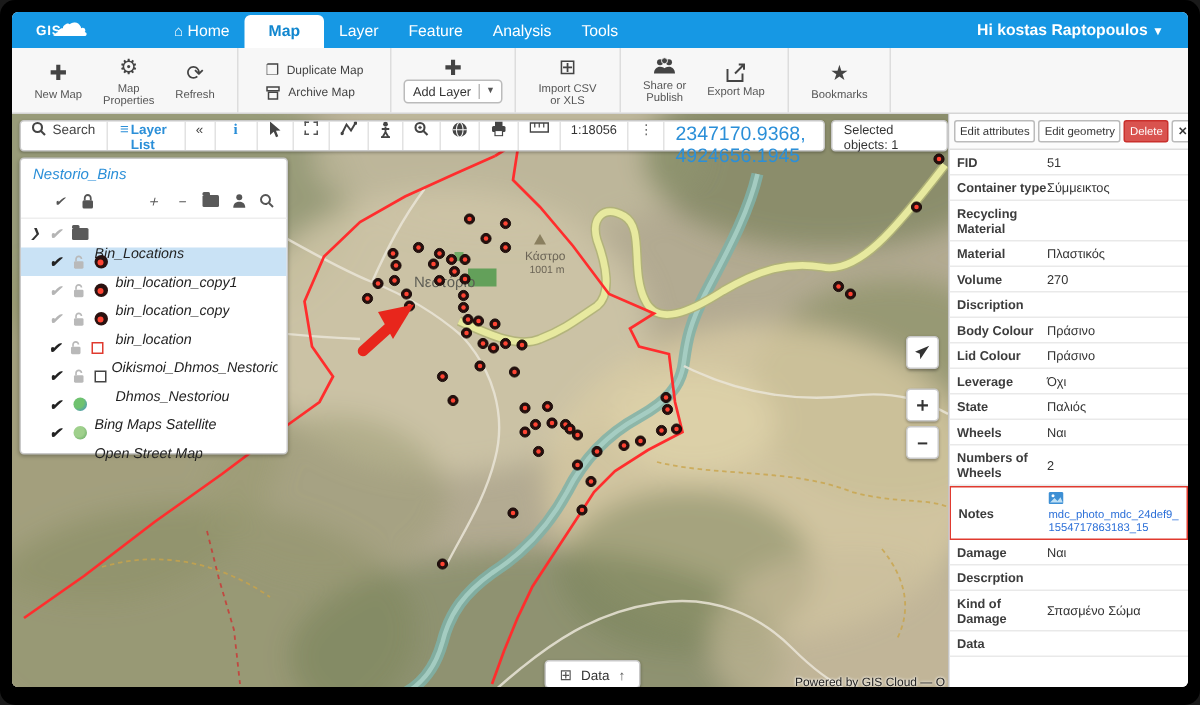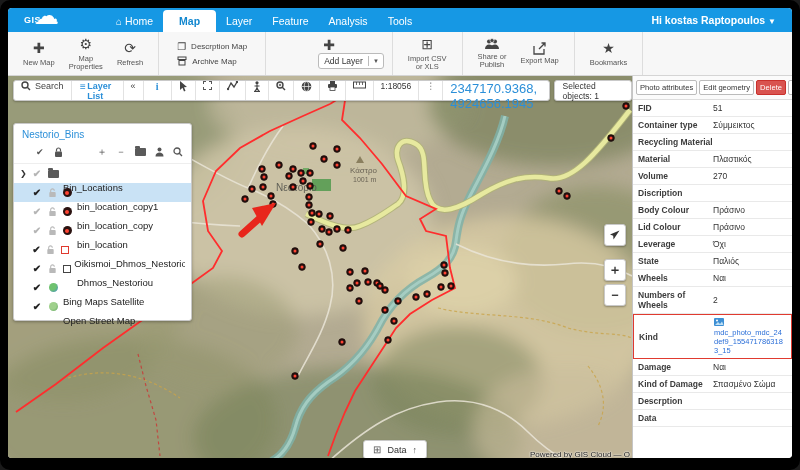--- a/index.html
+++ b/index.html
@@ -23,21 +23,21 @@
   .toolbar { height:44px; background:#f7f7f7; border-bottom:1px solid #d5d5d5; display:flex; align-items:stretch; flex-shrink:0; }
   .tgroup { display:flex; align-items:center; padding:0 8px; border-right:1px solid #ddd; }
   .tbtn { display:flex; flex-direction:column; align-items:center; justify-content:center; padding:2px 7px; cursor:pointer; color:#333; }
   .tbtn .ico { font-size:14px; line-height:15px; height:16px; color:#444; }
   .tbtn .lbl { font-size:7.5px; color:#555; text-align:center; line-height:8px; margin-top:2px; white-space:pre-line; }
   .stackgrp { display:flex; flex-direction:column; justify-content:center; gap:4px; padding:0 10px; }
   .stackitem { display:flex; align-items:center; gap:5px; font-size:8px; color:#444; cursor:pointer; }
   .stackitem .ico { font-size:10px; color:#444; }
   .addlayer { display:flex; flex-direction:column; align-items:center; justify-content:center; gap:1px; }
   .addlayer .plus { font-size:14px; color:#444; line-height:13px; }
-  .addlayer-btn { display:flex; align-items:center; border:1px solid #bbb; border-radius:3px; background:#fff; font-size:8.5px; color:#333; cursor:pointer;margin-left:44px; }
+  .addlayer-btn { display:flex; align-items:center; border:1px solid #bbb; border-radius:3px; background:#fff; font-size:8.5px; color:#333; cursor:pointer; }
   .addlayer-btn .txt { padding:2px 5px; }
   .addlayer-btn .dd { border-left:1px solid #bbb; padding:2px 4px; font-size:6px; color:#555; }
   svg.icon { display:block; }
 
   
   .maparea { position:relative; flex:1; display:flex; overflow:hidden; }
   .mapview { position:relative; width:624px; height:386px; overflow:hidden; background:#b3ab92; }
   .mapview svg.terrain { position:absolute; left:0; top:0; }
 
   
@@ -47,21 +47,21 @@
   .mb-seg:last-child { border-right:none; }
   .mb-seg.blue { color:#2b8fd8; font-weight:bold; }
   .mb-ico { width:13px; display:flex; justify-content:center; align-items:center; color:#555; font-size:10px; }
   .mb-scale { font-size:8.5px; color:#333; }
   .mb-coords { font-size:13px; color:#2b8fd8; }
   .sel-box { background:#fff; border:1px solid #c9c9c9; border-radius:3px; height:21px; display:flex; align-items:center; padding:0 8px; font-size:8.5px; color:#333; box-shadow:0 1px 2px rgba(0,0,0,.25); }
   .dashed-rect { width:9px; height:9px; border:1px dashed #555; }
   .vdots { letter-spacing:0; font-size:9px; color:#666; }
 
   
-  .layers { position:absolute; left:5px; top:47px; width:179px; background:#fff; border:1px solid #c9c9c9; border-radius:3px; z-index:25; box-shadow:0 1px 3px rgba(0,0,0,.3); padding-bottom:4px; }
+  .layers { position:absolute; left:5px; top:29px; width:179px; background:#fff; border:1px solid #c9c9c9; border-radius:3px; z-index:25; box-shadow:0 1px 3px rgba(0,0,0,.3); padding-bottom:4px;font-style:italic; }
   .layers-title { font-size:10px; color:#2b8fd8; padding:5px 8px 3px 8px; }
   .layers-tools { display:flex; align-items:center; padding:2px 8px 4px 8px; border-bottom:1px solid #eee; }
   .lt-left { display:flex; gap:10px; margin-left:14px; color:#555; font-size:9px; }
   .lt-right { display:flex; gap:9px; margin-left:auto; color:#555; font-size:10px; align-items:center; }
   .lt-right span { cursor:pointer; }
   .lrow { display:flex; align-items:center; height:19px; padding:0 6px; font-size:9.5px; color:#222; }
   .lrow.selected { background:#c9e2f5; }
   .lrow .exp { width:9px; font-size:8px; color:#333; }
   .lrow .chk { width:16px; text-align:center; font-size:10px; font-weight:bold; color:#222; }
   .lrow .chk.dim { color:#b5b5b5; }
@@ -88,21 +88,21 @@
   .attribution { position:absolute; right:2px; bottom:3px; z-index:20; font-size:8px; color:#222; text-shadow:0 0 2px #fff, 0 0 2px #fff; }
 
   
   .attrs { width:160px; background:#fff; border-left:1px solid #c5c5c5; display:flex; flex-direction:column; font-size:8.5px; }
   .attrs-btns { display:flex; gap:2px; padding:4px 3px; background:#fbfbfb; border-bottom:1px solid #ddd; align-items:center; flex-wrap:nowrap; }
   .abtn { border:1px solid #bbb; background:#fff; border-radius:2px; font-size:7.6px; color:#333; padding:2px 3px; cursor:pointer; white-space:nowrap; font-family:"Liberation Sans",sans-serif; }
   .abtn.danger { background:#d9534f; border-color:#c9302c; color:#fff; }
   .abtn.close .x { font-weight:bold; margin-right:2px; }
   .attrs-table { flex:1; overflow:hidden; }
   .arow { display:flex; border-bottom:1px solid #e9e9e9; padding:3px 5px; min-height:15px; align-items:center; }
-  .arow .al { width:75px; flex-shrink:0; font-weight:bold; color:#3c3c3c; line-height:10px; }
+  .arow .al { width:60px; flex-shrink:0; font-weight:bold; color:#3c3c3c; line-height:10px; }
   .arow .av { color:#333; line-height:10px; word-break:break-all; }
   .arow.photo { border:1px solid #e03a2f; padding:3px 5px; }
   .photo-val { display:flex; flex-direction:column; gap:2px; }
   .photo-link { color:#2b6fd8; font-size:7.5px; word-break:break-all; line-height:9px; cursor:pointer; }
 </style>
 </head>
 <body>
 
 <div class="frame">
 <div class="app">
@@ -136,21 +136,21 @@
       </div>
       <div class="tbtn">
         <span class="ico">⟳</span>
         <span class="lbl">Refresh</span>
       </div>
     </div>
     <div class="tgroup">
       <div class="stackgrp">
         <div class="stackitem">
           <span class="ico">❐</span>
-          <span>Descrption Map</span>
+          <span>Duplicate Map</span>
         </div>
         <div class="stackitem">
           <svg class="icon" width="10" height="10" viewBox="0 0 10 10">
                 <rect x="1" y="1" width="8" height="2.5" fill="none" stroke="#444"></rect>
                 <rect x="2" y="4.5" width="6" height="4.5" fill="none" stroke="#444"></rect>
               </svg>
           <span>Archive Map</span>
         </div>
       </div>
     </div>
@@ -590,21 +590,21 @@
       <div class="databtn">
         <span style="font-size:10px;color:#555">⊞</span>
         <span>Data</span>
         <span style="color:#555">↑</span>
       </div>
       <div class="attribution">Powered by GIS Cloud — O</div>
     </div>
 
     <div class="attrs">
       <div class="attrs-btns">
-        <button class="abtn">Photo attributes</button>
+        <button class="abtn">Edit attributes</button>
         <button class="abtn">Edit geometry</button>
         <button class="abtn danger">Delete</button>
         <button class="abtn close"><span class="x">✕</span></button>
       </div>
       <div class="attrs-table">
         <div class="arow">
               <span class="al">FID</span>
               <span class="av">51</span>
             </div>
         <div class="arow">
@@ -645,43 +645,43 @@
             </div>
         <div class="arow">
               <span class="al">Wheels</span>
               <span class="av">Ναι</span>
             </div>
         <div class="arow">
               <span class="al">Numbers of Wheels</span>
               <span class="av">2</span>
             </div>
         <div class="arow photo">
-          <span class="al">Kind</span>
+          <span class="al">Notes</span>
           <span class="av photo-val">
             <svg class="icon" width="10" height="8" viewBox="0 0 10 8">
                   <rect x="0" y="0" width="10" height="8" rx="1" fill="#3d8fd4"></rect>
                   <circle cx="3" cy="2.5" r="1" fill="#fff"></circle>
                   <path d="M1,7 L4,4 L6,6 L8,3.5 L9.5,7 Z" fill="#bfe0f5"></path>
                 </svg>
             <span class="photo-link">mdc_photo_mdc_24def9_1554717863183_15</span>
           </span>
         </div>
         <div class="arow">
               <span class="al">Damage</span>
               <span class="av">Ναι</span>
             </div>
         <div class="arow">
+              <span class="al">Descrption</span>
+              <span class="av"></span>
+            </div>
+        <div class="arow">
               <span class="al">Kind of Damage</span>
               <span class="av">Σπασμένο Σώμα</span>
             </div>
         <div class="arow">
-              <span class="al">Descrption</span>
-              <span class="av"></span>
-            </div>
-        <div class="arow">
               <span class="al">Data</span>
               <span class="av"></span>
             </div>
       </div>
     </div>
   </div>
 
 </div>
 </div>
 

